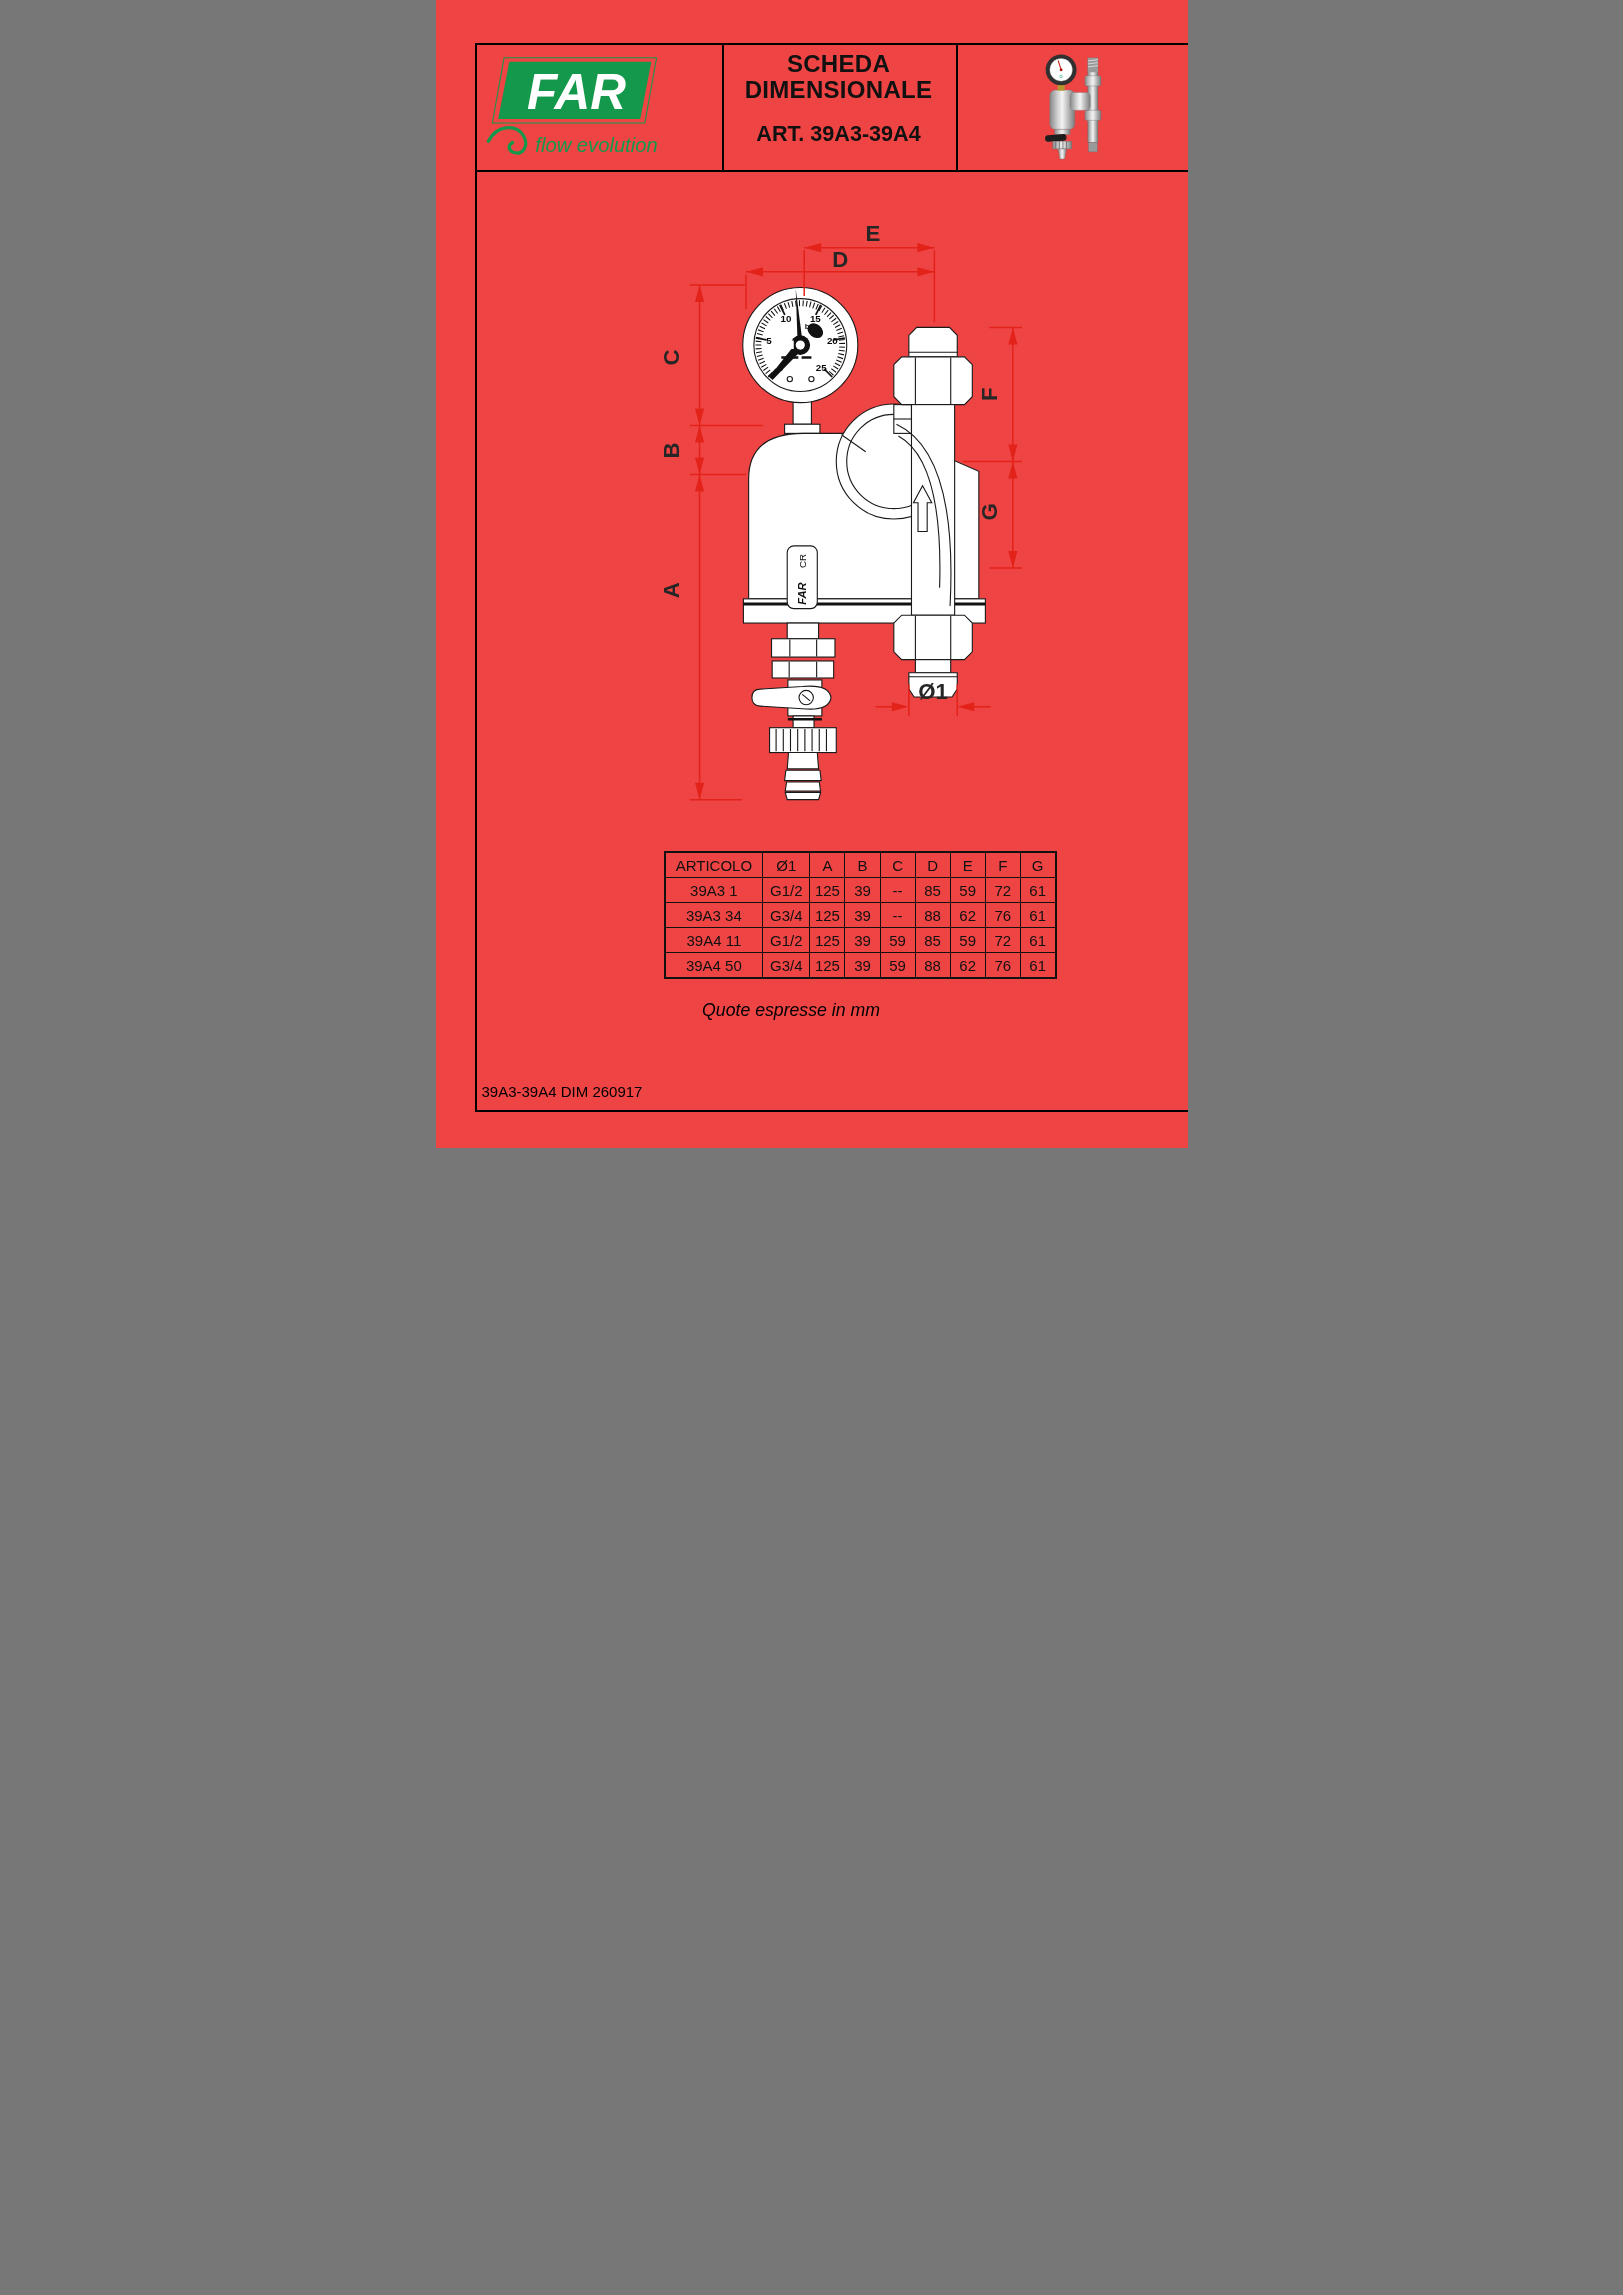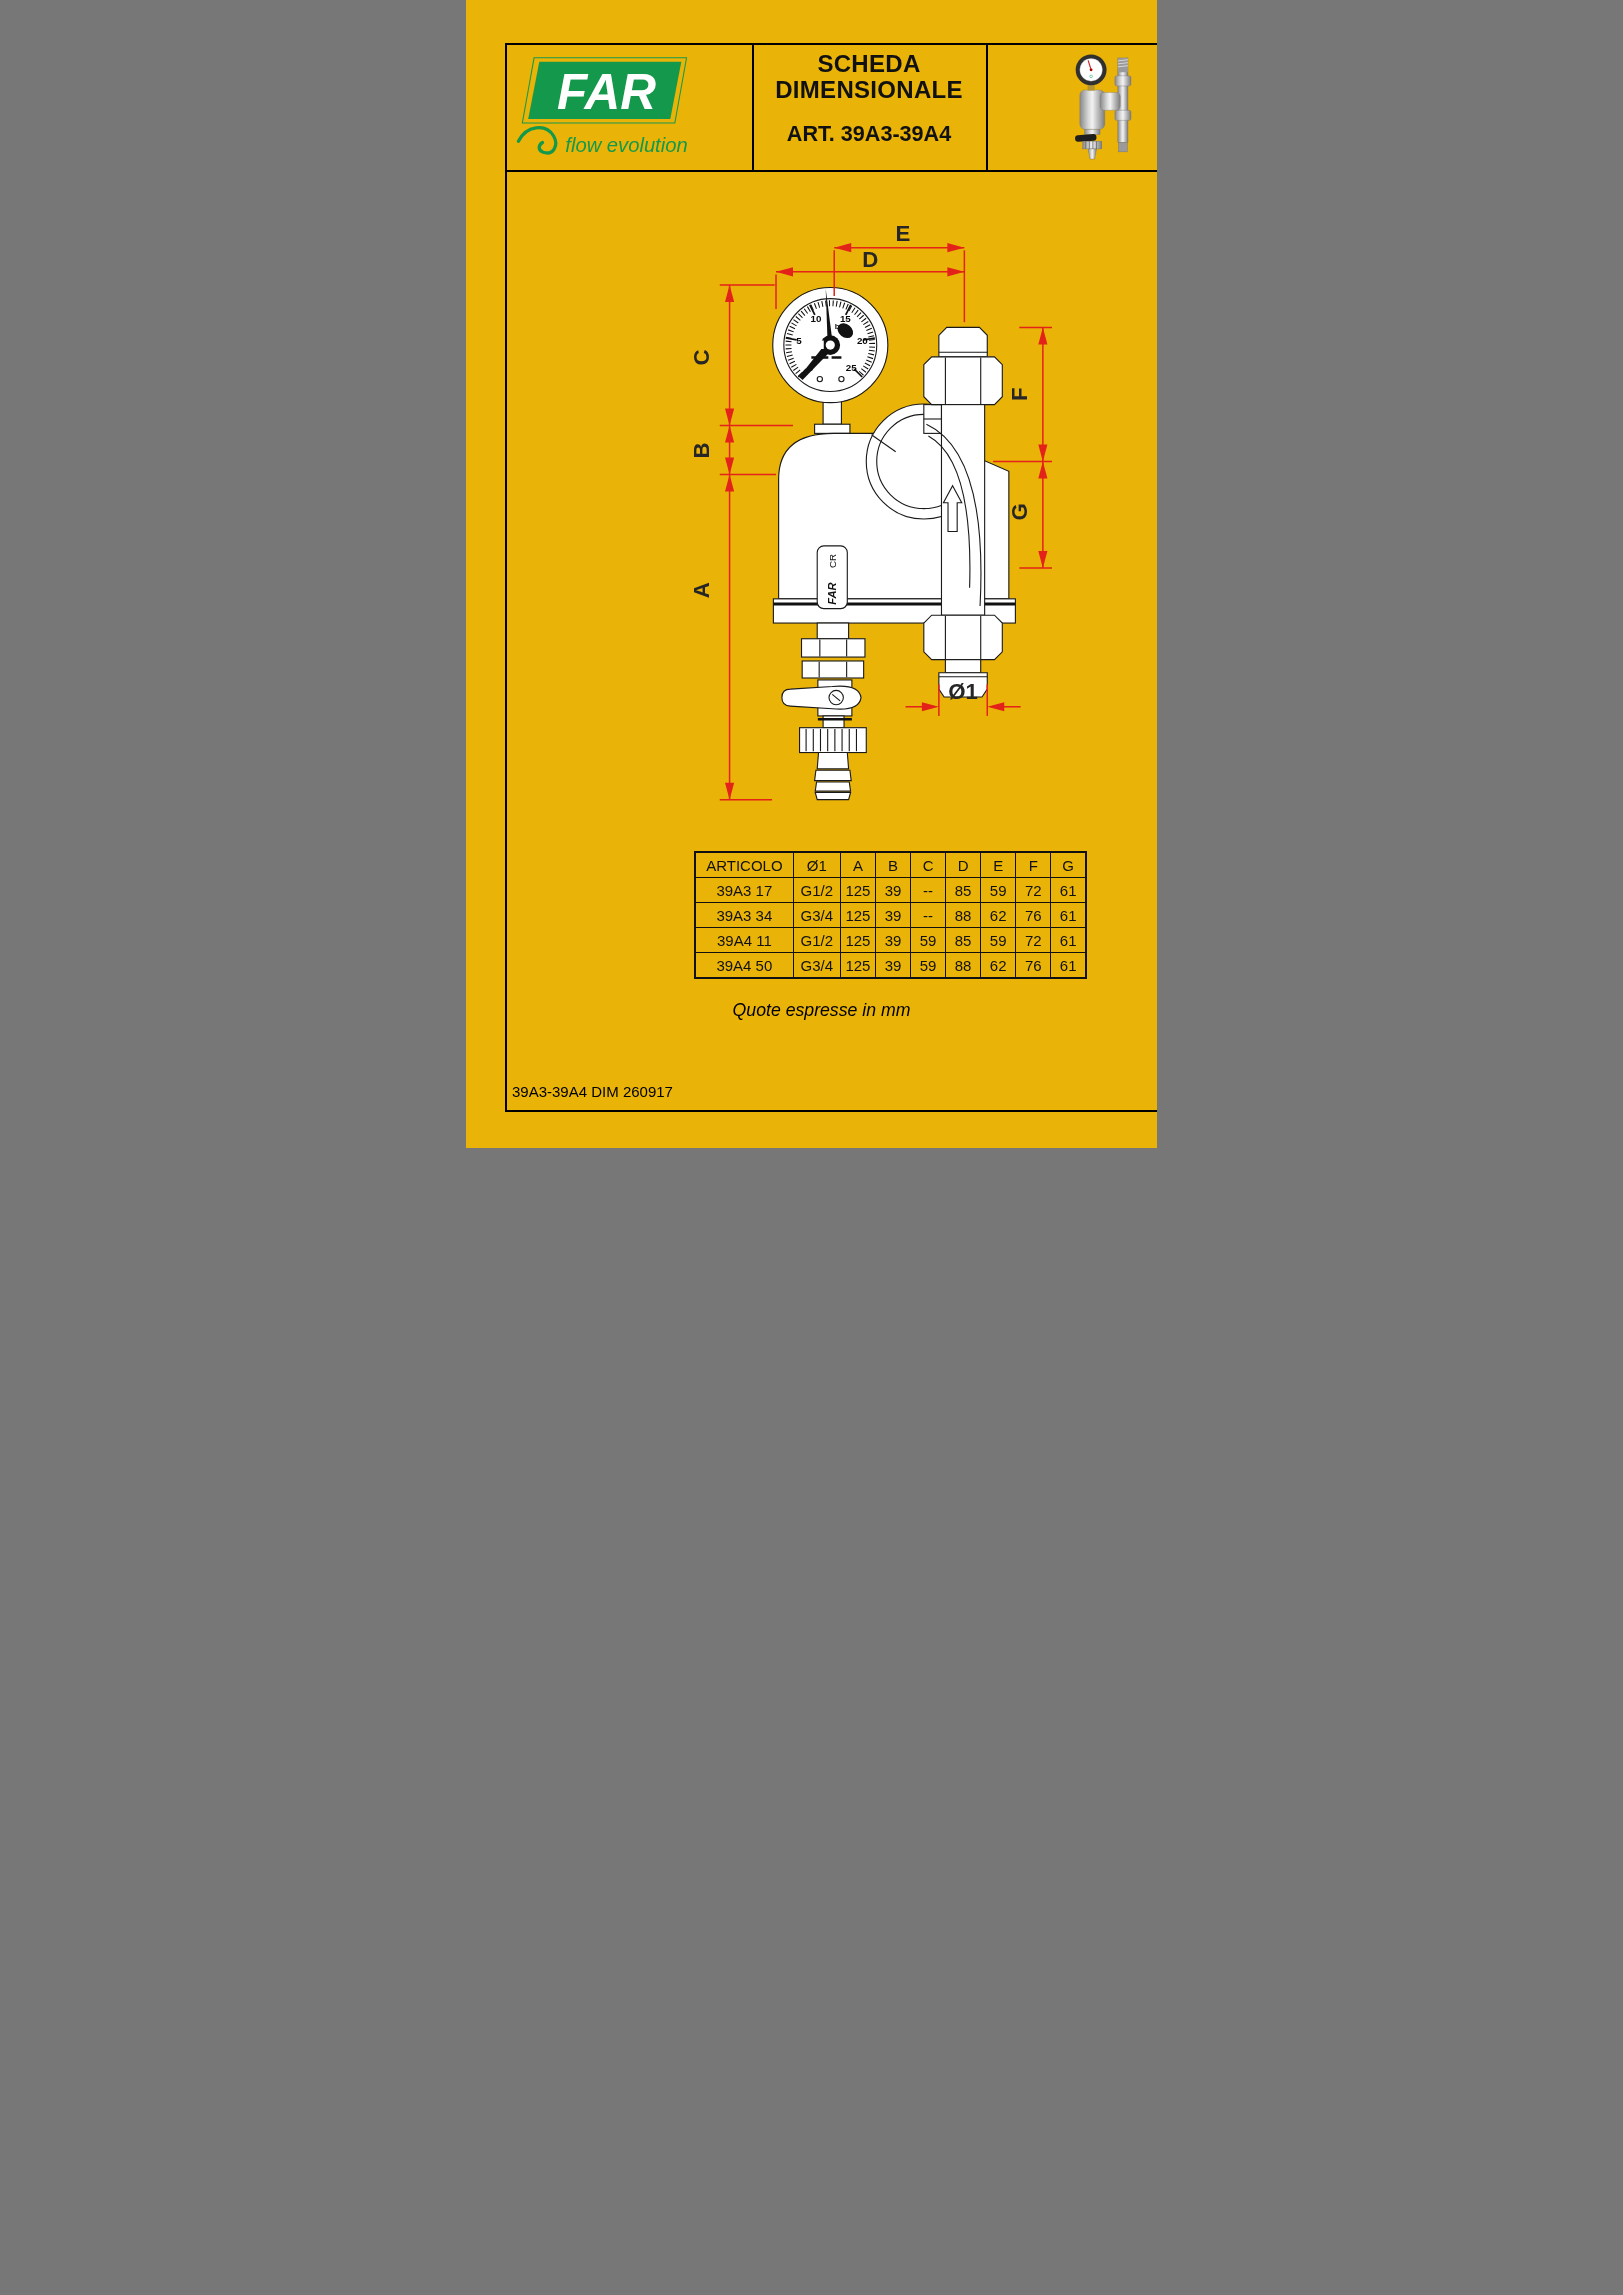--- a/index.html
+++ b/index.html
@@ -1,16 +1,16 @@
 <!DOCTYPE html>
 <html style="font-size:10.5px"><head>
 <meta charset="utf-8">
 <style>
   html,body{margin:0;padding:0;background:#777;}
-  #page{position:relative;width:691px;height:1148px;background:#eab308;margin:0 auto;
+  #page{position:relative;width:752px;height:1148px;background:#ef4444;margin:0 auto;
         font-family:"Liberation Sans",sans-serif;color:#111;overflow:hidden;}
   .abs{position:absolute;}
   #border{left:39px;top:43px;width:733px;height:1065px;border:2px solid #000;}
   .hline{background:#000;height:2px;}
   .vline{background:#000;width:2px;}
   #title-cell{left:288px;top:51px;width:230px;text-align:center;}
   #title-main{font-weight:bold;font-size:24px;line-height:1.1;letter-spacing:0.3px;}
   #title-art{font-weight:bold;font-size:21.6px;margin-top:17px;text-align:center;}
   table{border-collapse:collapse;table-layout:fixed;}
   #dim-table{position:absolute;left:208px;top:851px;width:393px;border:2px solid #111;margin-left:20px;}
@@ -280,21 +280,21 @@
         <td>Ø1</td>
         <td>A</td>
         <td>B</td>
         <td>C</td>
         <td>D</td>
         <td>E</td>
         <td>F</td>
         <td>G</td>
       </tr>
       <tr>
-        <td>39A3 17</td>
+        <td>39A3 1</td>
         <td>G1/2</td>
         <td>125</td>
         <td>39</td>
         <td>--</td>
         <td>85</td>
         <td>59</td>
         <td>72</td>
         <td>61</td>
       </tr>
       <tr>

